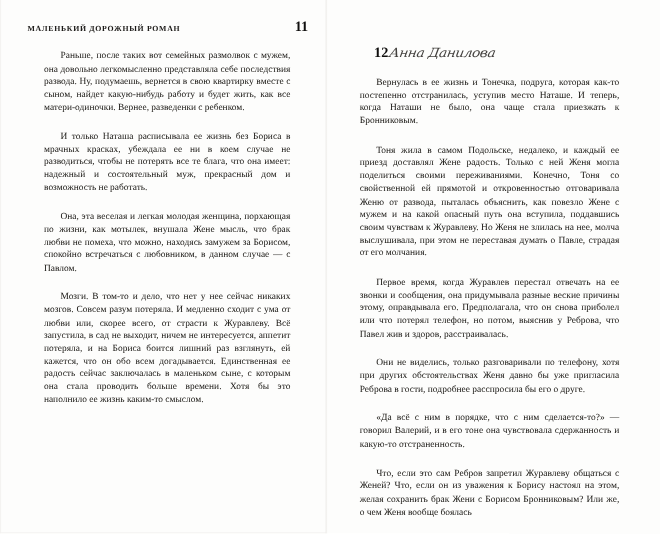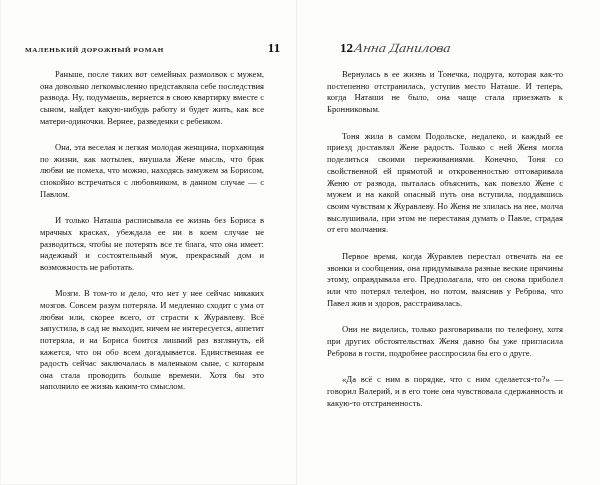--- a/index.html
+++ b/index.html
@@ -27,21 +27,21 @@
 
   
   .page {
     position: relative;
     box-sizing: border-box;
     height: 485px;
     background: #fdfdfc;
   }
   .page-left {
     width: 297px;
-    padding: 40px 18px 0 25px;
+    padding: 16px 18px 0 25px;
   }
   .page-right {
     width: 303px;
     padding: 40px 22px 0 15px;
   }
 
   
   .gutter {
     position: absolute;
     top: 0;
@@ -138,39 +138,40 @@
   <div class="page page-left">
     <div class="leaf-edge-left"></div>
 
     <div class="running-head left-head">
       <span class="head-title">МАЛЕНЬКИЙ ДОРОЖНЫЙ РОМАН</span>
       <span class="folio">11</span>
     </div>
 
     <div class="body-text">
       <p>Раньше, после таких вот семейных размолвок с мужем, она довольно легкомысленно представляла себе последствия развода. Ну, подумаешь, вернется в свою квартирку вместе с сыном, найдет какую-нибудь работу и будет жить, как все матери-одиночки. Вернее, разведенки с ребенком.</p>
+      <p>И только Наташа расписывала ее жизнь без Бориса в мрачных красках, убеждала ее ни в коем случае не разводиться, чтобы не потерять все те блага, что она имеет: надежный и состоятельный муж, прекрасный дом и возможность не работать.</p>
       <p>Она, эта веселая и легкая молодая женщина, порхающая по жизни, как мотылек, внушала Жене мысль, что брак любви не помеха, что можно, находясь замужем за Борисом, спокойно встречаться с любовником, в данном случае — с Павлом.</p>
-      <p>И только Наташа расписывала ее жизнь без Бориса в мрачных красках, убеждала ее ни в коем случае не разводиться, чтобы не потерять все те блага, что она имеет: надежный и состоятельный муж, прекрасный дом и возможность не работать.</p>
       <p>Мозги. В том-то и дело, что нет у нее сейчас никаких мозгов. Совсем разум потеряла. И медленно сходит с ума от любви или, скорее всего, от страсти к Журавлеву. Всё запустила, в сад не выходит, ничем не интересуется, аппетит потеряла, и на Бориса боится лишний раз взглянуть, ей кажется, что он обо всем догадывается. Единственная ее радость сейчас заключалась в маленьком сыне, с которым она стала проводить больше времени. Хотя бы это наполнило ее жизнь каким-то смыслом.</p>
     </div>
 
     <div class="leaf-edge-bottom"></div>
   </div>
 
   <div class="page page-right">
 
     <div class="running-head right-head">
       <span class="folio">12</span>
       <span class="signature">Анна Данилова</span>
     </div>
 
     <div class="body-text">
       <p>Вернулась в ее жизнь и Тонечка, подруга, которая как-то постепенно отстранилась, уступив место Наташе. И теперь, когда Наташи не было, она чаще стала приезжать к Бронниковым.</p>
       <p>Тоня жила в самом Подольске, недалеко, и каждый ее приезд доставлял Жене радость. Только с ней Женя могла поделиться своими переживаниями. Конечно, Тоня со свойственной ей прямотой и откровенностью отговаривала Женю от развода, пыталась объяснить, как повезло Жене с мужем и на какой опасный путь она вступила, поддавшись своим чувствам к Журавлеву. Но Женя не злилась на нее, молча выслушивала, при этом не переставая думать о Павле, страдая от его молчания.</p>
       <p>Первое время, когда Журавлев перестал отвечать на ее звонки и сообщения, она придумывала разные веские причины этому, оправдывала его. Предполагала, что он снова приболел или что потерял телефон, но потом, выяснив у Реброва, что Павел жив и здоров, расстраивалась.</p>
       <p>Они не виделись, только разговаривали по телефону, хотя при других обстоятельствах Женя давно бы уже пригласила Реброва в гости, подробнее расспросила бы его о друге.</p>
       <p>«Да всё с ним в порядке, что с ним сделается-то?» — говорил Валерий, и в его тоне она чувствовала сдержанность и какую-то отстраненность.</p>
+      <p>Что, если это сам Ребров запретил Журавлеву общаться с Женей? Что, если он из уважения к Борису настоял на этом, желая сохранить брак Жени с Борисом Бронниковым? Или же, о чем Женя вообще боялась</p>
     </div>
 
   </div>
 
   <div class="gutter"></div>
 </div>
 
 </body></html>

